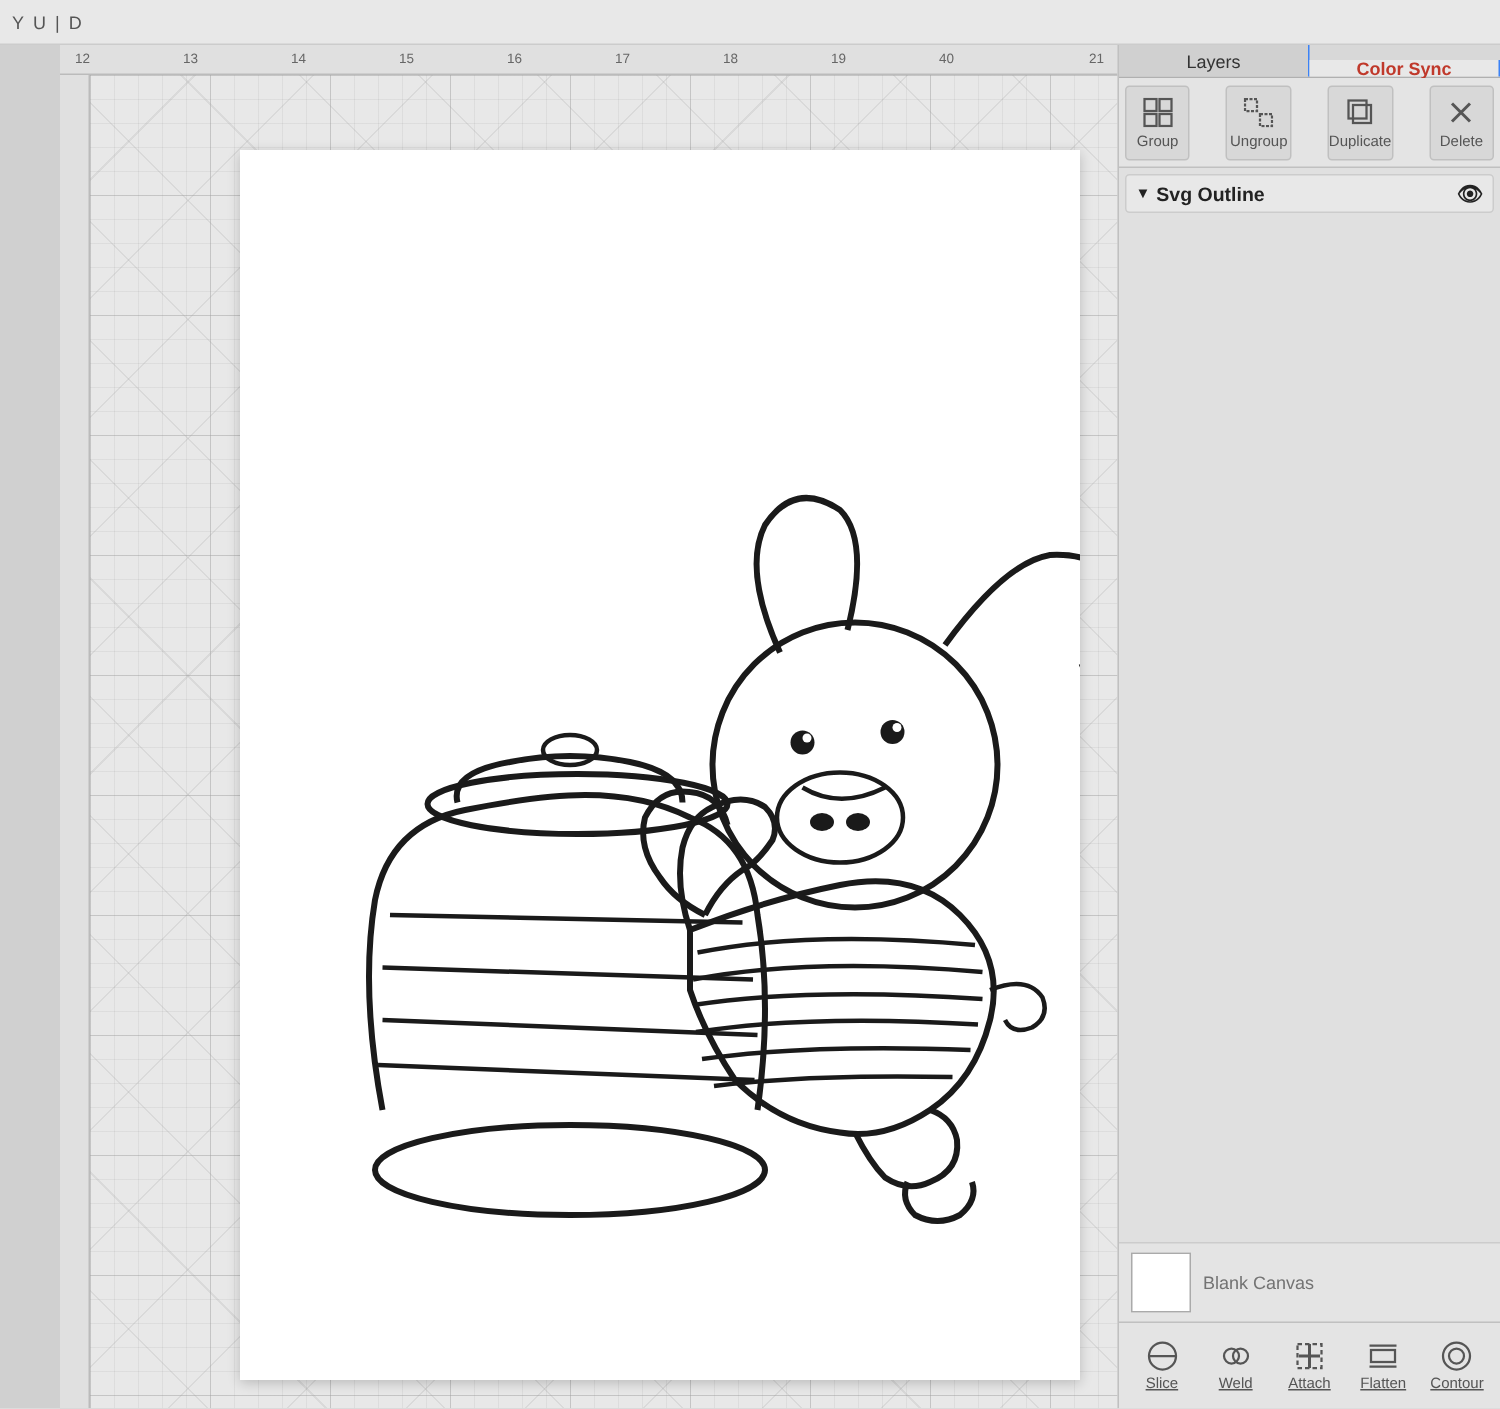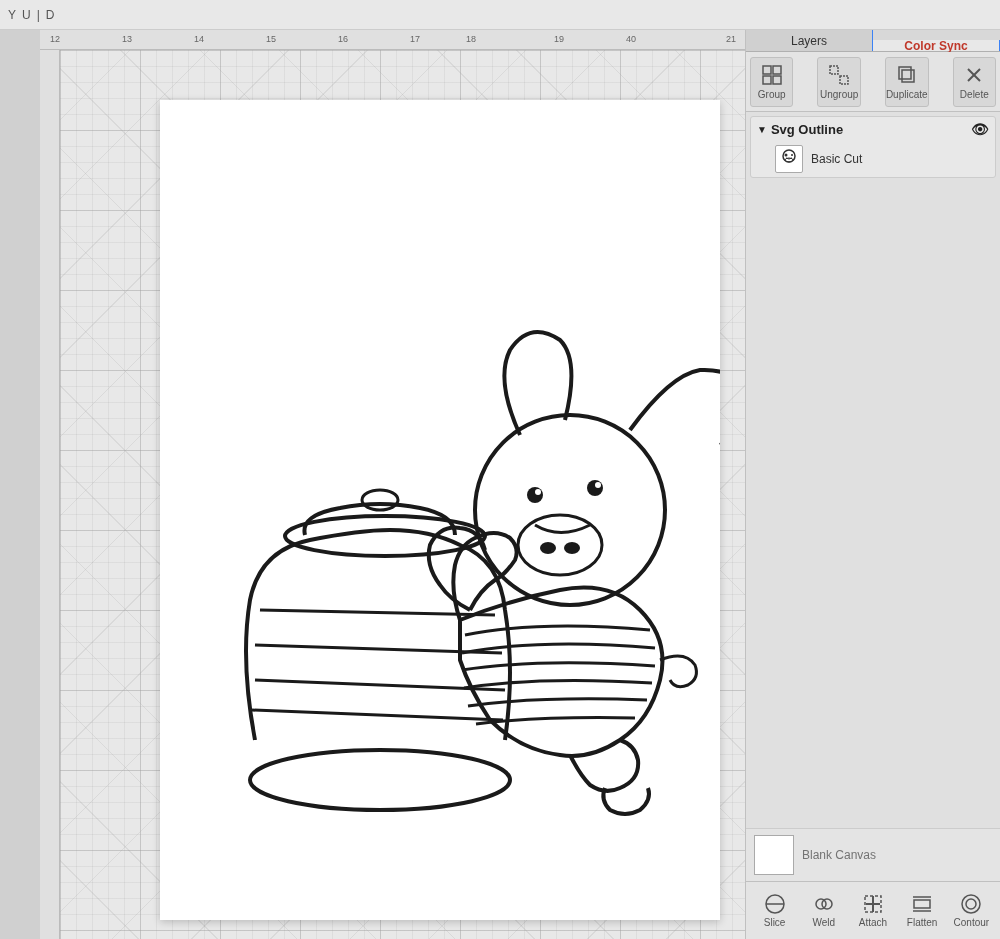--- a/index.html
+++ b/index.html
@@ -282,20 +282,21 @@
     .panel-bottom-btn {
       display: flex;
       flex-direction: column;
       align-items: center;
       font-size: 10px;
       color: #555;
       cursor: pointer;
       width: 44px;
       height: 48px;
       justify-content: center;
+      text-decoration: underline;
     }
     .panel-bottom-btn .icon-box {
       width: 22px; height: 22px;
       display: flex; align-items: center; justify-content: center;
       font-size: 14px;
       margin-bottom: 2px;
     }
   </style>
 </head>
 <body>
@@ -312,21 +313,21 @@
   <div class="canvas-area">
 
     <div class="ruler-top">
       <div class="ruler-marks">
         <span class="ruler-mark" style="left:10px">12</span>
         <span class="ruler-mark" style="left:82px">13</span>
         <span class="ruler-mark" style="left:154px">14</span>
         <span class="ruler-mark" style="left:226px">15</span>
         <span class="ruler-mark" style="left:298px">16</span>
         <span class="ruler-mark" style="left:370px">17</span>
-        <span class="ruler-mark" style="left:426px">18</span>
+        <span class="ruler-mark" style="left:442px">18</span>
         <span class="ruler-mark" style="left:514px">19</span>
         <span class="ruler-mark" style="left:586px">40</span>
         <span class="ruler-mark" style="left:686px">21</span>
       </div>
     </div>
 
     <div class="ruler-left"></div>
 
     <div class="canvas-grid">
 
@@ -440,32 +441,20 @@
       </div>
     </div>
 
     <div class="layers-section">
       <div class="layer-group">
         <div class="layer-group-header">
           <span class="chevron">▼</span>
           <span>Svg Outline</span>
           <span class="eye-icon">👁</span>
         </div>
-        <div class="layer-item">
-          <div class="thumb">
-            <svg width="24" height="24" viewBox="0 0 24 24">
-              <circle cx="12" cy="9" r="6" fill="none" stroke="#333" stroke-width="1.5"></circle>
-              <circle cx="9" cy="8" r="1.5" fill="#333"></circle>
-              <circle cx="15" cy="8" r="1" fill="#333"></circle>
-              <path d="M 9 11 Q 12 13 15 11" fill="none" stroke="#333" stroke-width="1"></path>
-              <ellipse cx="12" cy="13" rx="4" ry="2" fill="none" stroke="#333" stroke-width="1"></ellipse>
-            </svg>
-          </div>
-          <span>Basic Cut</span>
-        </div>
       </div>
     </div>
 
     <div class="blank-canvas-row">
       <div class="blank-canvas-thumb"></div>
       <span class="blank-canvas-label">Blank Canvas</span>
     </div>
 
     <div class="panel-bottom-toolbar">
       <div class="panel-bottom-btn">

